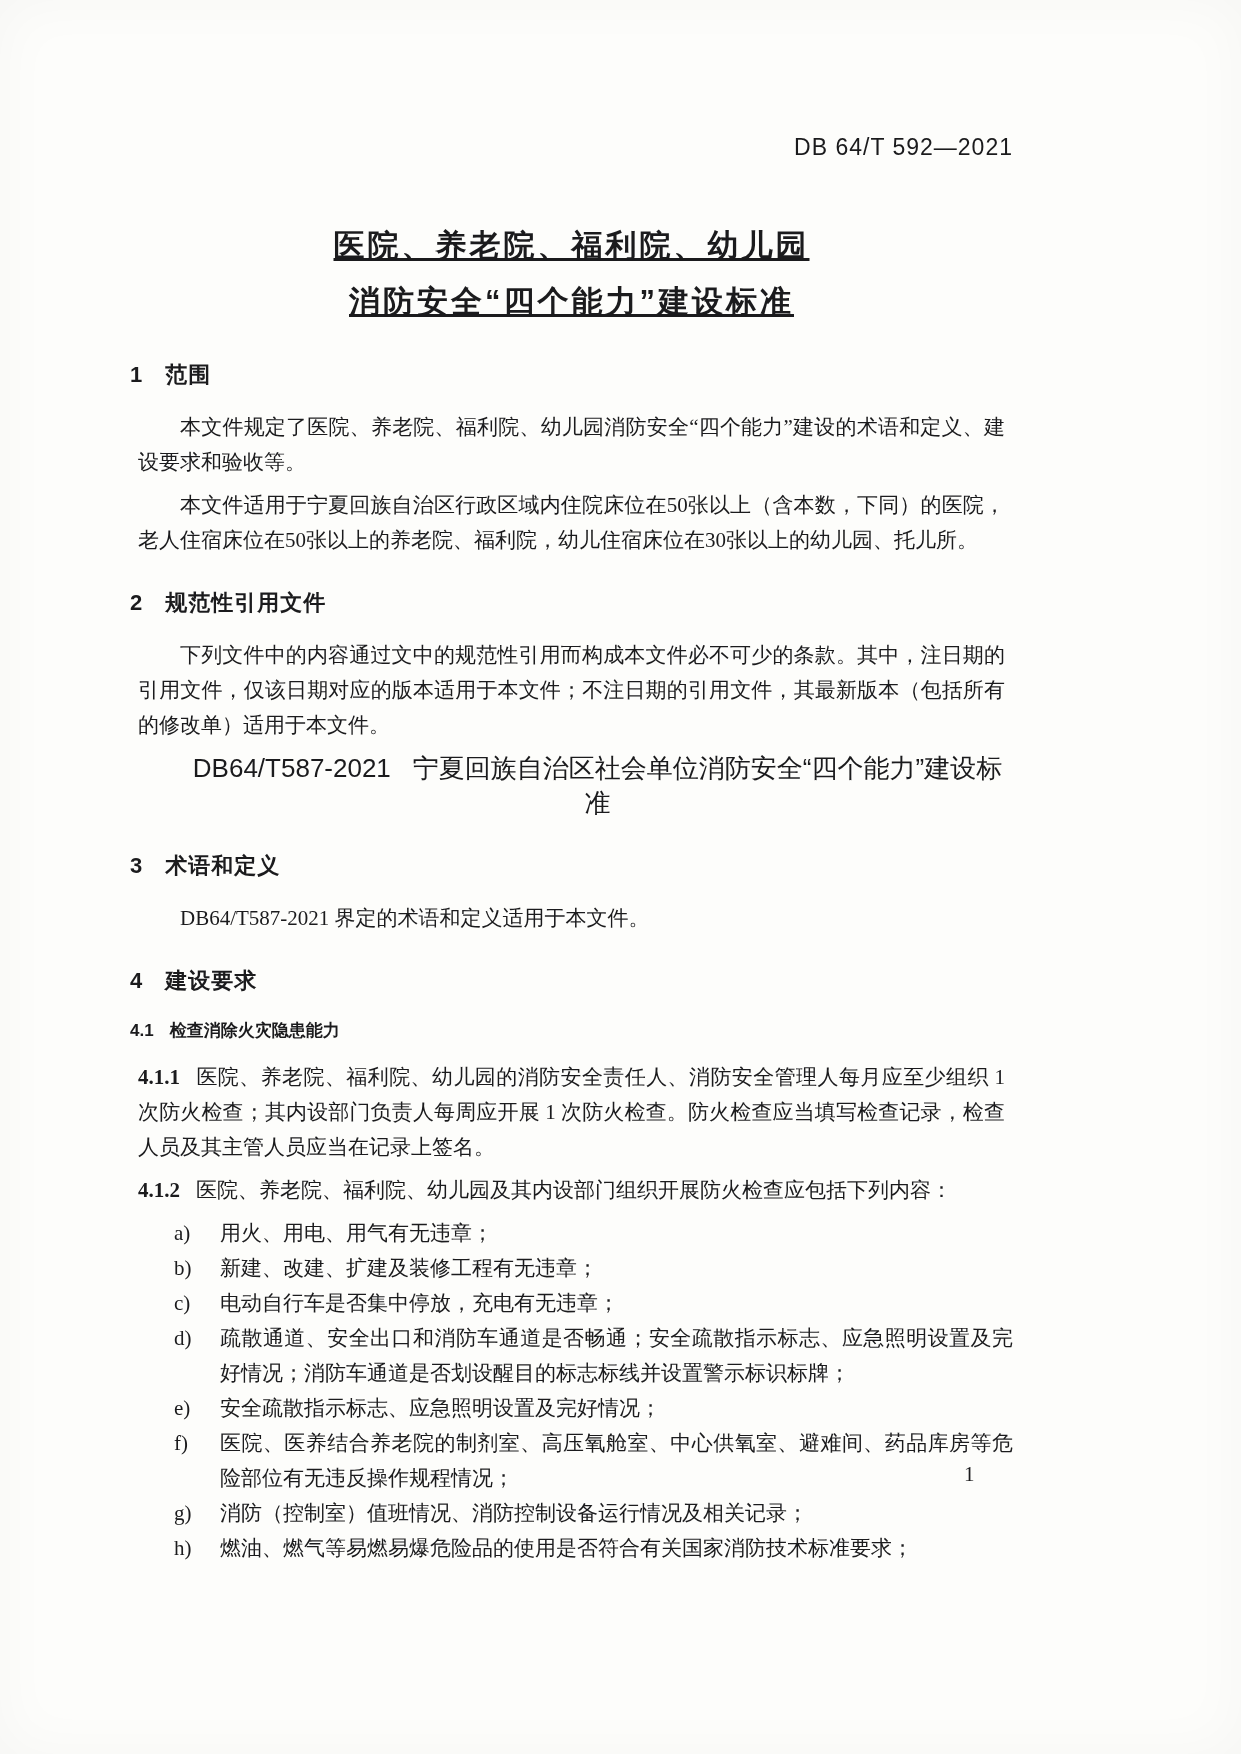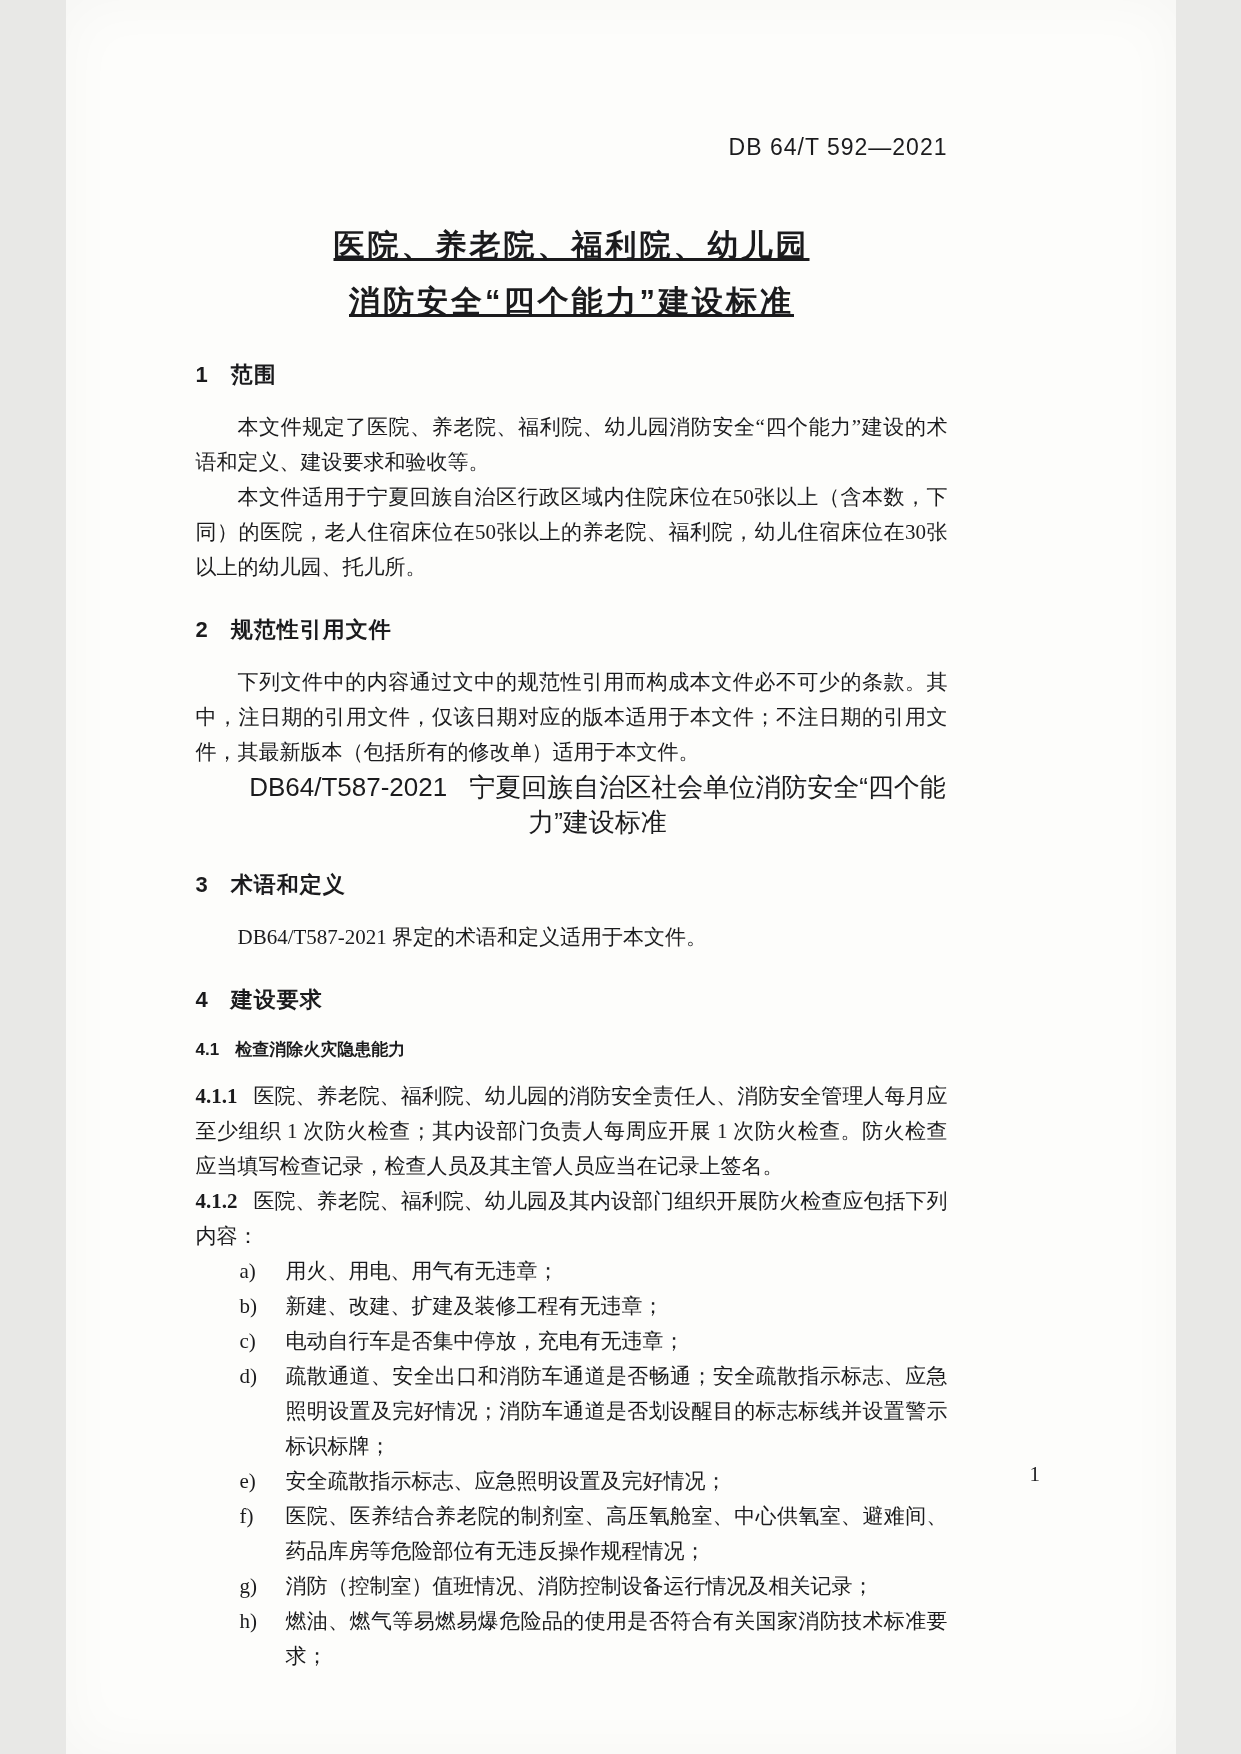--- a/index.html
+++ b/index.html
@@ -2,21 +2,21 @@
 <html><head>
 <meta charset="utf-8">
 <style>
   html, body {
     margin: 0;
     padding: 0;
     background: #e8e8e6;
   }
   .page {
     position: relative;
-    width: 1110px;
+    width: 1241px;
     height: 1754px;
     margin: 0 auto;
     background: #fdfdfb;
     color: #1b1b1d;
     overflow: hidden;
     box-shadow: inset 0 0 60px rgba(0,0,0,0.03);
   }
   .content {
     padding: 134px 228px 0 130px;
   }
@@ -50,21 +50,21 @@
   .sec-head .num { display: inline-block; margin-right: 22px; }
   .sub-head {
     margin: 16px 0 14px 0;
     font-family: "Liberation Sans", "DejaVu Sans", sans-serif;
     font-weight: 700;
     font-size: 17px;
     line-height: 30px;
   }
   .sub-head .num { display: inline-block; margin-right: 16px; }
   .para {
-    margin: 0;
+    margin: 8px;
     font-family: "Liberation Serif", "DejaVu Serif", serif;
     font-size: 21px;
     line-height: 35px;
     text-align: justify;
   }
   .para.indent { text-indent: 2em; }
   .clause .cnum { display: inline-block; margin-right: 16px; font-weight: bold; }
   .ref-line {
     margin: 0;
     font-family: Liberation Sans, sans-serif;

